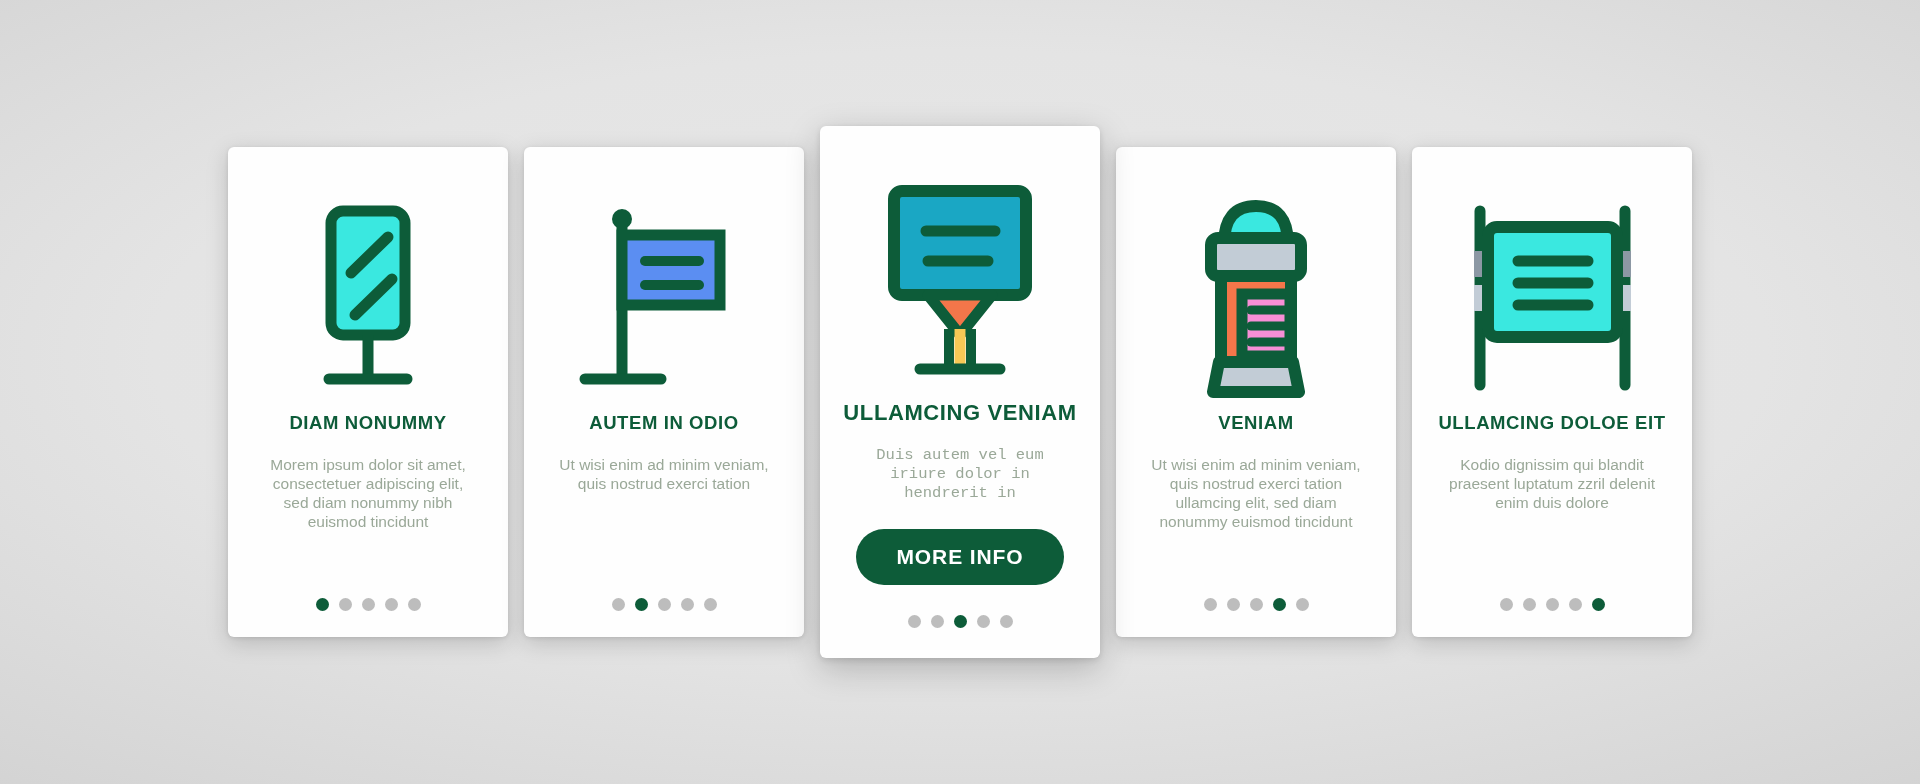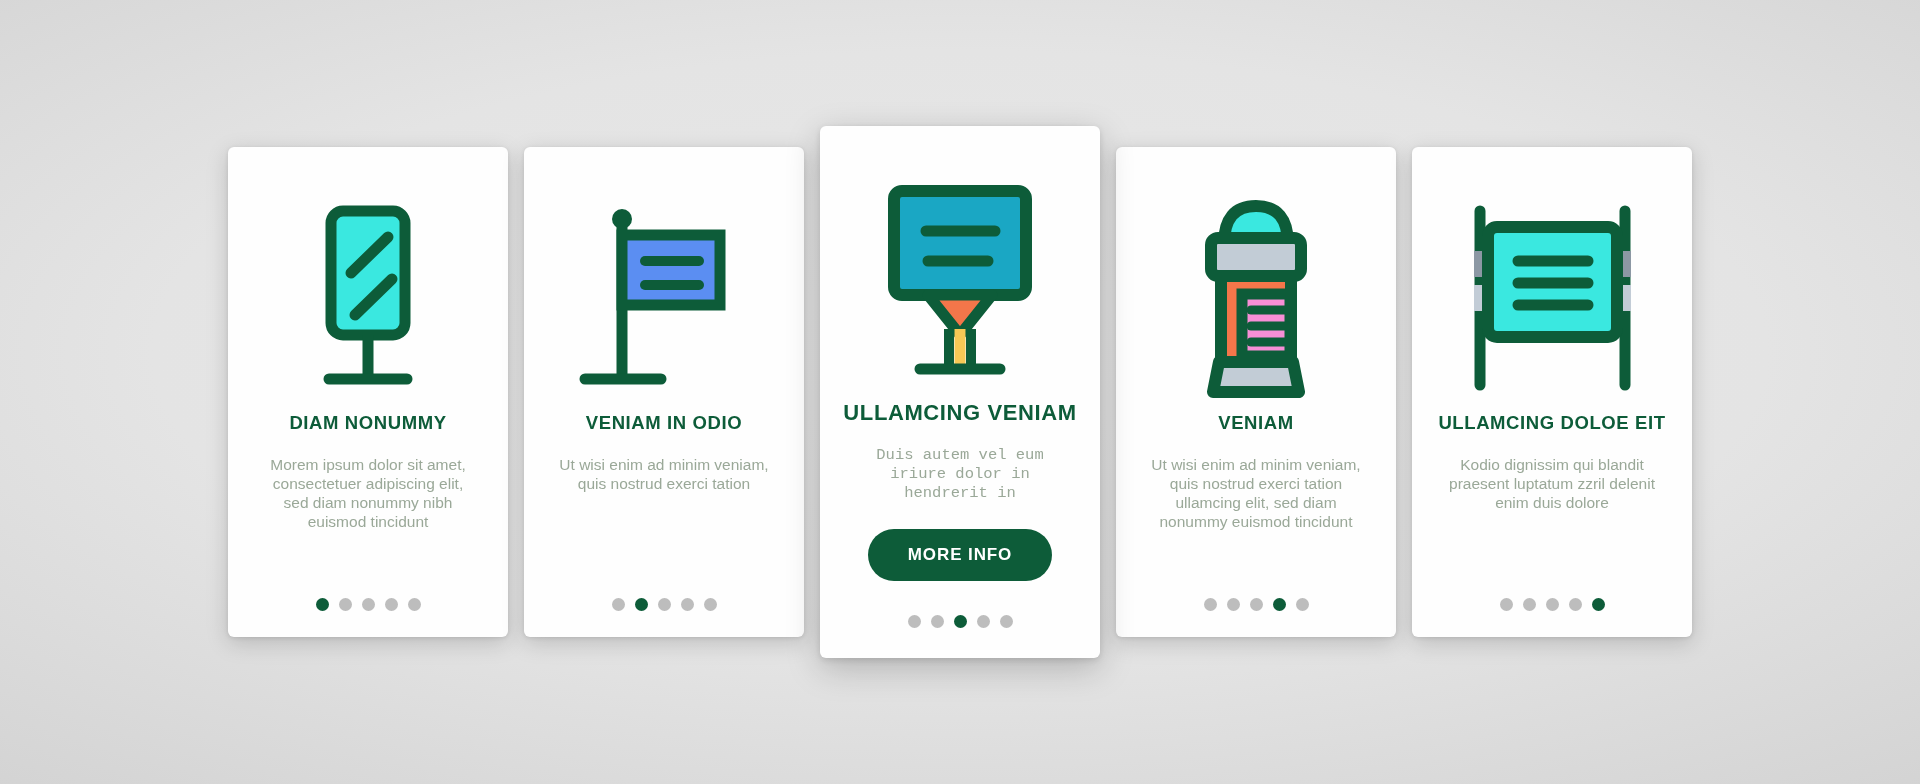--- a/index.html
+++ b/index.html
@@ -84,21 +84,21 @@
   }
   .card.featured .card-body { margin-top: 20px; max-width: 215px; font-family: Liberation Mono, monospace; }
 
   .more-info {
     margin-top: 26px;
     background: #0d5c39;
     color: #ffffff;
     border: none;
     border-radius: 28px;
     padding: 16px 40px;
-    font-size: 17px;
+    font-size: 21px;
     font-weight: bold;
     letter-spacing: 0.9px;
     font-family: "Liberation Sans", sans-serif;
     cursor: pointer;
   }
 
   .dots {
     position: absolute;
     bottom: 26px;
     left: 0;
@@ -151,21 +151,21 @@
       <div class="icon-wrap">
         <svg width="175" height="200" viewBox="0 0 175 200" aria-hidden="true">
           <circle cx="45" cy="20" r="10" fill="#0d5c39"></circle>
           <line x1="45" y1="22" x2="45" y2="178" stroke="#0d5c39" stroke-width="11"></line>
           <rect x="45" y="36" width="98" height="70" fill="#5b8ef2" stroke="#0d5c39" stroke-width="11"></rect>
           <line x1="68" y1="62" x2="122" y2="62" stroke="#0d5c39" stroke-width="10" stroke-linecap="round"></line>
           <line x1="68" y1="86" x2="122" y2="86" stroke="#0d5c39" stroke-width="10" stroke-linecap="round"></line>
           <line x1="8" y1="180" x2="84" y2="180" stroke="#0d5c39" stroke-width="11" stroke-linecap="round"></line>
         </svg>
       </div>
-      <div class="card-title">VENIAM IN ODIO</div>
+      <div class="card-title">AUTEM IN ODIO</div>
       <div class="card-body">Ut wisi enim ad minim veniam, quis nostrud exerci tation</div>
       <div class="spacer"></div>
       <div class="dots">
         <span class="dot"></span>
         <span class="dot active"></span>
         <span class="dot"></span>
         <span class="dot"></span>
         <span class="dot"></span>
       </div>
     </div>

